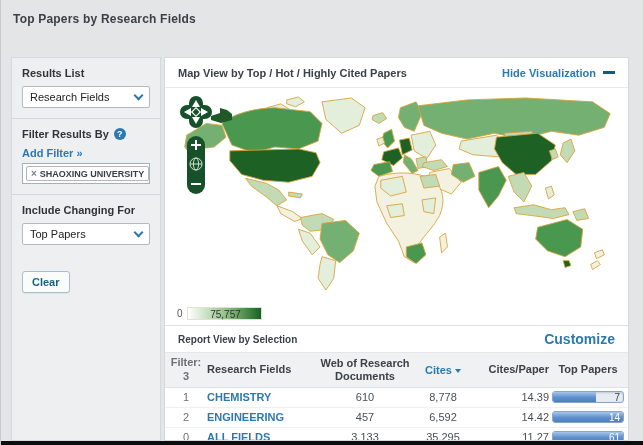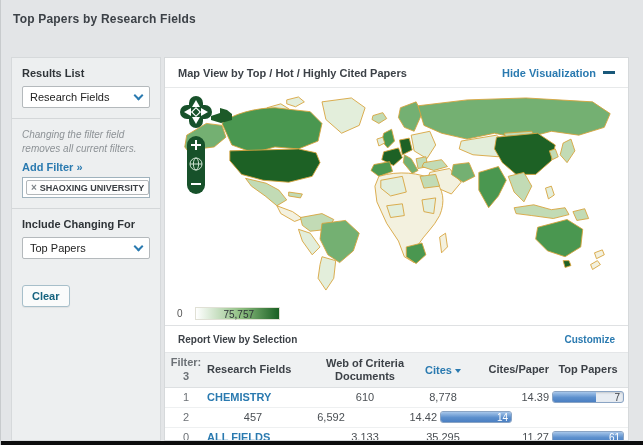--- a/index.html
+++ b/index.html
@@ -37,27 +37,27 @@
   .map-title { font-size:11px; font-weight:bold; color:#3c4147; }
   .hide-viz { font-size:11px; font-weight:bold; color:#2a7ab0; display:flex; align-items:center; gap:7px; cursor:pointer; }
   .minus-icon { width:12px; height:3px; background:#19587a; }
 
   .map-area { position:relative; height:237px; min-height:237px; background:#fff; }
   .world-svg { position:absolute; left:8px; top:2px; }
   .map-controls { position:absolute; left:14px; top:8px; }
   .hand-cursor { position:absolute; left:46px; top:20px; }
 
   .legend { position:absolute; left:12px; bottom:5px; display:flex; align-items:center; font-size:10px; color:#555; }
-  .legend-bar { position:relative; width:85px; height:13px; margin-left:12px; background:linear-gradient(to right,#ffffff,#8cbd7f 55%,#1a6023); border:1px solid #e0e0d5;text-align:center; }
+  .legend-bar { position:relative; width:75px; height:13px; margin-left:4px; background:linear-gradient(to right,#ffffff,#8cbd7f 55%,#1a6023); border:1px solid #e0e0d5;text-align:center; }
   .legend-max { position:absolute; left:52%; top:0; transform:translateX(-50%); line-height:13px; color:#2e3338; font-size:10px; }
 
   
   .report-bar { height:27px; min-height:27px; display:flex; justify-content:space-between; align-items:center; padding:0 13px; border-top:1px solid #dfe1e3; }
   .report-title { font-size:10px; font-weight:bold; color:#3c4147; }
-  .customize { font-size:10px; font-weight:bold; color:#2a7ab0; cursor:pointer; }
+  .customize { font-size:14px; font-weight:bold; color:#2a7ab0; cursor:pointer; }
 
   .table { font-size:11px; }
   .thead { display:flex; align-items:center; background:#eff1f2; border-top:1px solid #e4e6e8; border-bottom:1px solid #dde0e2; color:#3c4147; font-weight:bold; padding:3px 0; min-height:28px; }
   .trow { display:flex; align-items:center; height:20px; border-bottom:1px solid #eef0f1; }
   .c-rank { width:42px; text-align:center; color:#6c7176; }
   .c-field { width:112px; text-align:left; }
   .c-docs { width:92px; text-align:center; }
   .c-cites { width:64px; text-align:center; }
   .c-cpp { width:74px; text-align:right; }
   .c-top { width:78px; text-align:center; }
@@ -85,21 +85,24 @@
       <div class="side-section">
         <div class="section-label">Results List</div>
         <div class="select">
           <span>Research Fields</span>
           <span class="chevron"></span>
         </div>
       </div>
       <div class="side-divider"></div>
 
       <div class="side-section">
-        <div class="note">Changing the filter field removes all current filters.</div>
+        <div class="section-label">
+          <span>Filter Results By</span>
+          <span class="help-badge">?</span>
+        </div>
         <div class="add-filter">Add Filter »</div>
         <div class="filter-box">
           <span class="filter-tag">
             <span class="tag-x">×</span>
             <span>SHAOXING UNIVERSITY</span>
           </span>
           <span class="caret"></span>
         </div>
       </div>
       <div class="side-divider"></div>
@@ -233,21 +236,21 @@
       </div>
 
       <div class="table">
         <div class="thead">
           <div class="c-rank">
             <div>Filter:</div>
             <div>3</div>
           </div>
           <div class="c-field">Research Fields</div>
           <div class="c-docs">
-            <div>Web of Criteria</div>
+            <div>Web of Research</div>
             <div>Documents</div>
           </div>
           <div class="c-cites sort-col">
             <span>Cites</span><span class="sort-icon"></span>
           </div>
           <div class="c-cpp">Cites/Paper</div>
           <div class="c-top">Top Papers</div>
         </div>
 
         <div class="trow">
@@ -259,20 +262,21 @@
           <div class="c-top">
             <div class="bar-track">
               <div class="bar-fill" style="width: 62%;"></div>
               <span class="bar-val dark">7</span>
             </div>
           </div>
         </div>
 
         <div class="trow">
           <div class="c-rank">2</div>
+          <div class="c-field"><span class="field-link">ENGINEERING</span></div>
           <div class="c-docs num">457</div>
           <div class="c-cites num">6,592</div>
           <div class="c-cpp num">14.42</div>
           <div class="c-top">
             <div class="bar-track">
               <div class="bar-fill" style="width: 100%;"></div>
               <span class="bar-val">14</span>
             </div>
           </div>
         </div>

